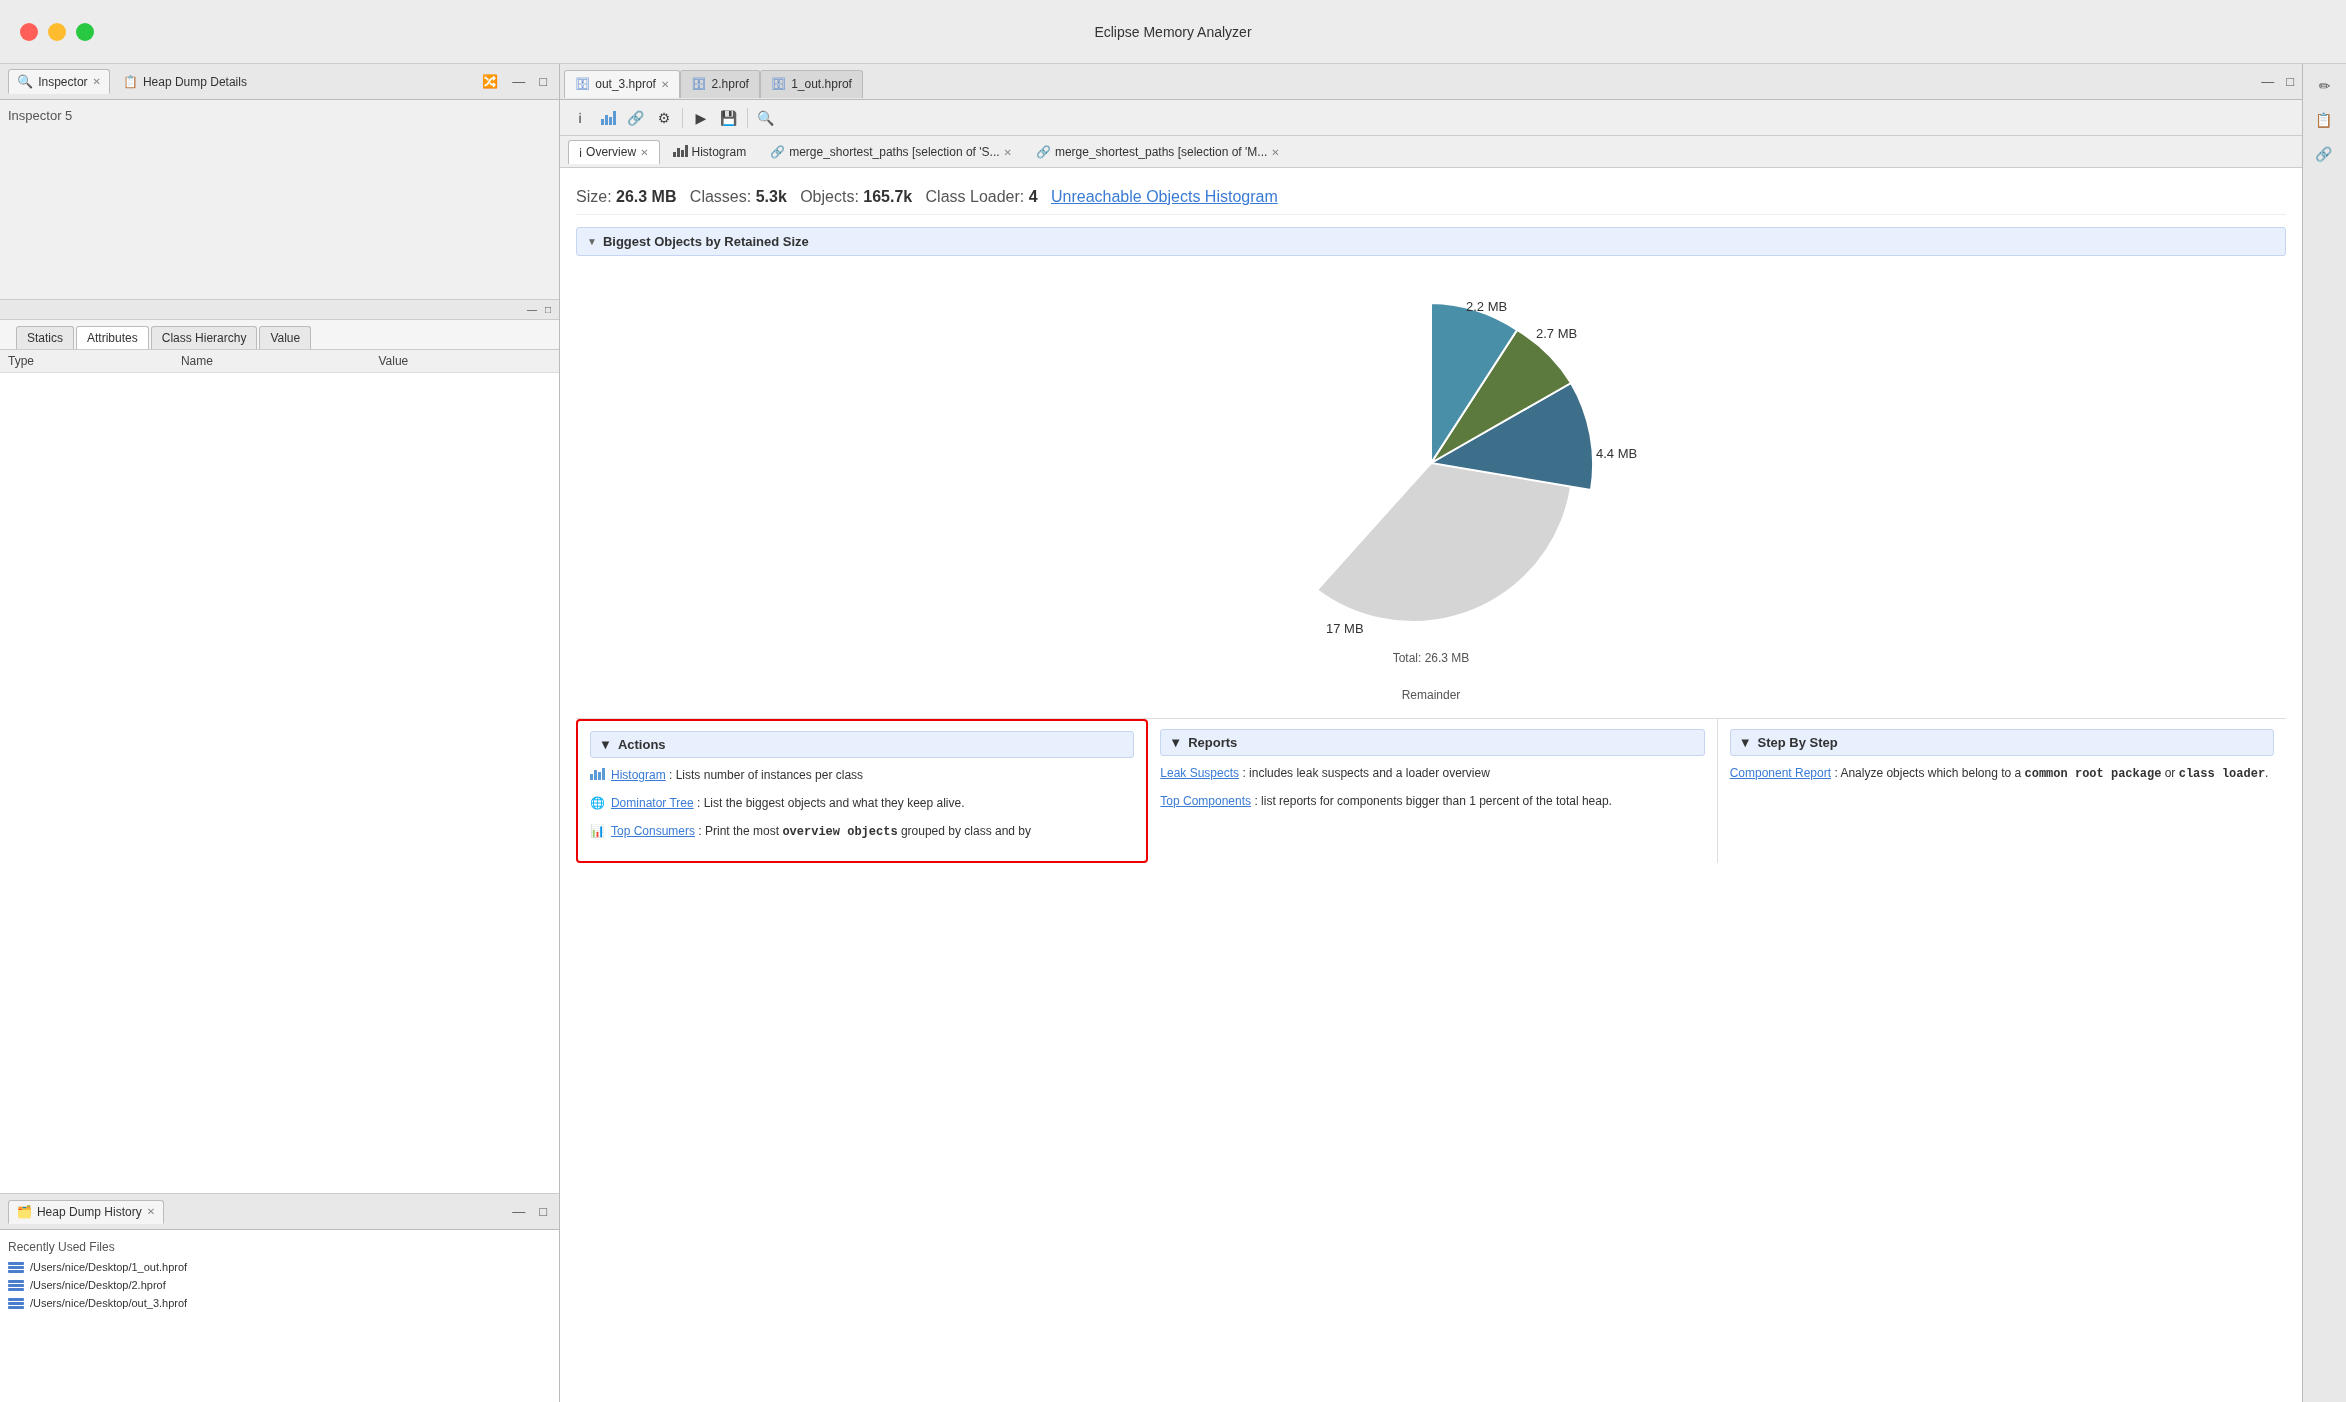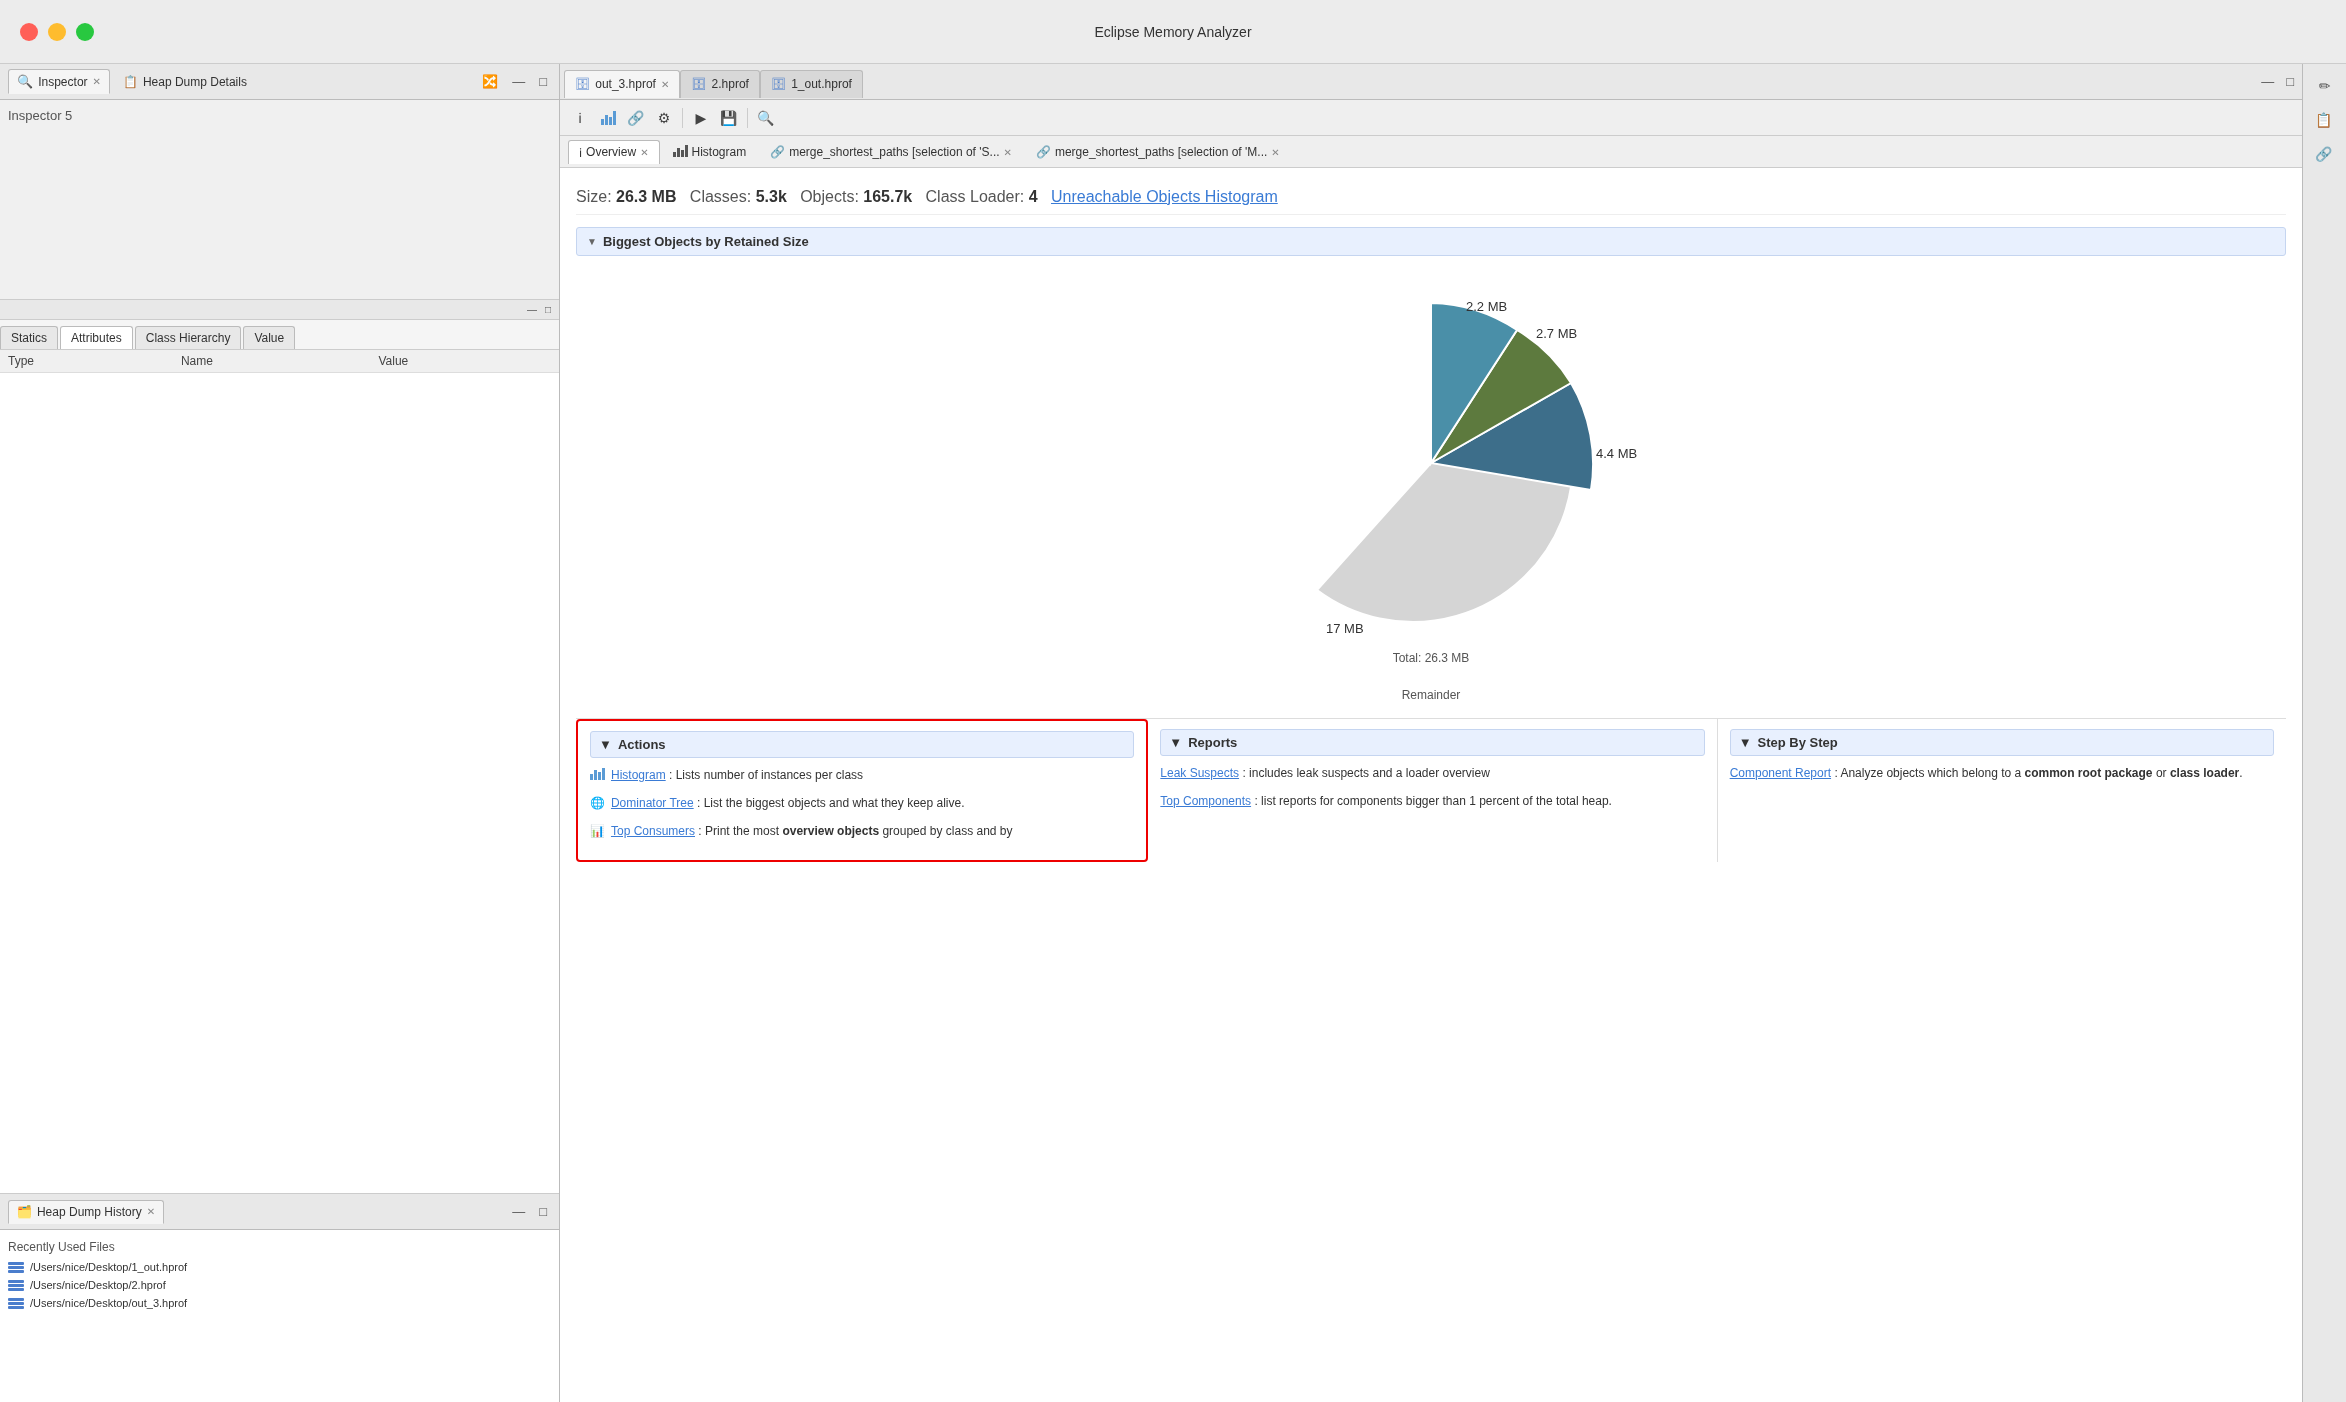--- a/index.html
+++ b/index.html
@@ -107,21 +107,21 @@
       border: none;
       cursor: pointer;
       font-size: 13px;
       color: #555;
       padding: 2px 4px;
     }
 
     .inspector-inner-tabs {
       display: flex;
       align-items: center;
-      padding: 6px 8px 0 0;
+      padding: 6px 8px 0 16px;
       gap: 2px;
       border-bottom: 1px solid #ccc;
       background: #f5f5f5;
     }
 
     .inner-tab {
       padding: 4px 10px;
       font-size: 12px;
       cursor: pointer;
       border: 1px solid #bbb;
@@ -407,21 +407,21 @@
       font-size: 12px;
       line-height: 1.5;
     }
     .action-link {
       color: #3a7bd5;
       text-decoration: underline;
       cursor: pointer;
       font-weight: 500;
     }
     .action-desc { color: #333; }
-    .bold { font-weight: 700; }
+    .bold { font-weight: 700; font-family: Liberation Mono, monospace; }
 
     
     .action-panel-highlighted {
       border: 2.5px solid #e00;
       border-radius: 4px;
     }
 
     
     .far-right-toolbar {
       width: 44px;

